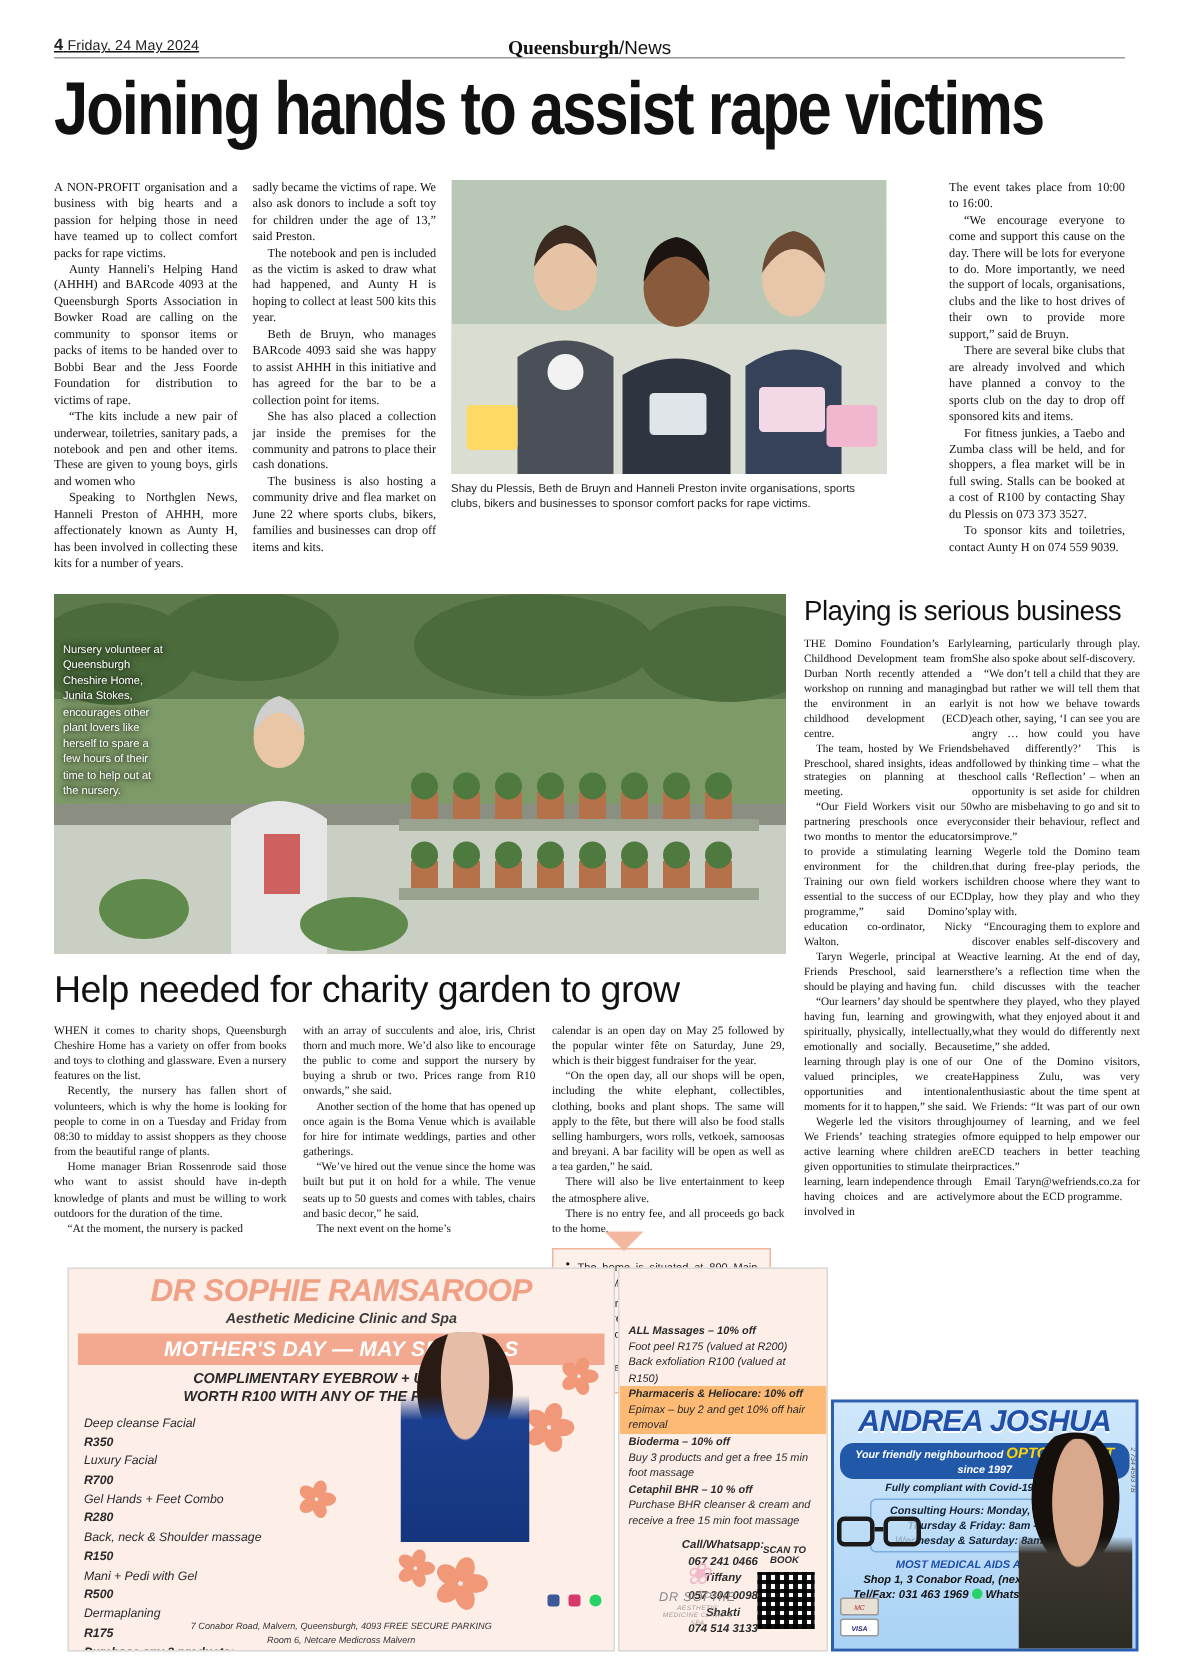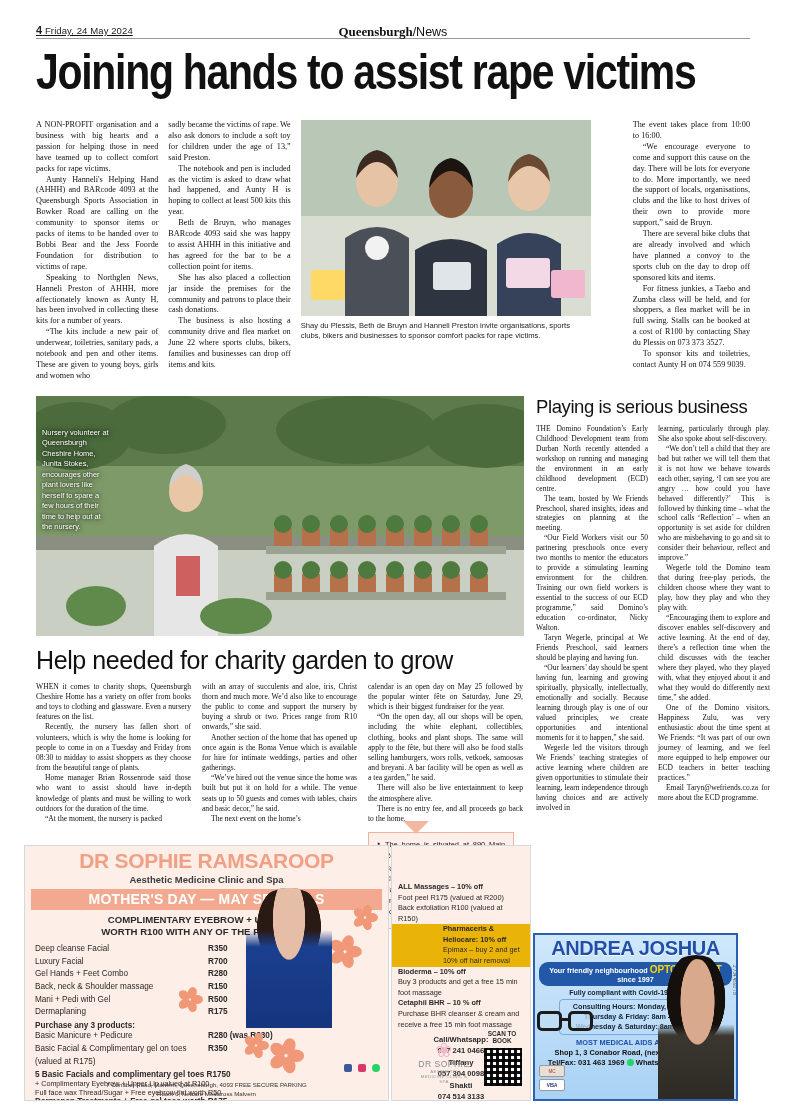--- a/index.html
+++ b/index.html
@@ -85,21 +85,21 @@
     margin-top: 10px;
     color: #111;
   }
   .h2b { font-size: 18.5px; }
 
   .g-cols { display:flex; gap: 11px; margin-top: 7px; }
   .g-col { width: 155px; font-size: 7.6px; line-height: 1.34; text-align: justify; }
   .g-col p { text-indent: 9px; }
   .g-col p.first { text-indent: 0; }
 
-  .d-cols { display:flex; gap: 10px; margin-top: 6px; }
+  .d-cols { display:flex; margin-top: 6px; }
   .d-col { width: 112px; font-size: 7.5px; line-height: 1.33; text-align: justify; }
   .d-col p { text-indent: 8px; }
   .d-col p.first { text-indent: 0; }
 
   
   .infobox {
     margin-top: 8px;
     border: 1px solid #f0b49c;
     background: #fdf0ea;
     padding: 7px 8px 9px 8px;
@@ -111,21 +111,21 @@
   .infobox .tri {
     position:absolute; top:-12px; left: 34px;
     width: 0; height: 0; border-left: 13px solid transparent;
     border-right: 13px solid transparent; border-top: 13px solid #f3b79f;
   }
   .infobox ul { list-style: none; }
   .infobox li { position: relative; padding-left: 8px; margin-bottom: 2px; }
   .infobox li::before { content:"\25CF"; position:absolute; left:0; top:0; font-size: 5px; }
 
   
-  .ads { position: absolute; left: 24px; right: 36px; bottom: 10px; }
+  .ads { position: absolute; left: 45px; right: 36px; bottom: 10px; font-style: italic; }
 
   .ad-sophie {
     position: absolute; left: 0; top: 0; width: 365px; height: 256px;
     background: #fdeee8; border: 1px solid #d8d8d8; overflow: hidden;
   }
   .sophie-title {
     text-align:center; font-family:"Liberation Sans",sans-serif; font-weight:bold;
     font-size: 21px; color:#f0a085; letter-spacing:-.3px; padding-top: 3px;
   }
   .sophie-sub {
@@ -135,21 +135,21 @@
   .sophie-band {
     margin: 4px 6px 0 6px; background:#f2a98f; color:#fff; text-align:center;
     font-family:"Liberation Sans",sans-serif; font-weight:bold; font-size:14px;
     padding: 2px 0 3px 0; letter-spacing:.2px;
   }
   .sophie-comp {
     text-align:center; font-family:"Liberation Sans",sans-serif; font-weight:bold;
     font-size: 9.6px; color:#2a2a2a; margin-top:4px; line-height:1.25;
   }
   .sophie-list { margin: 5px 8px 0 10px; font-family:"Liberation Sans",sans-serif; font-size:8.2px; color:#2a2a2a;}
-  .srow { display:flex; justify-content:flex-start; line-height:1.55; }
+  .srow { display:flex; justify-content:flex-start; line-height:1.55;flex-direction:column; }
   .srow .nm { width: 173px; }
   .srow .pr { font-weight:bold; }
   .sophie-b { font-weight:bold; }
   .sophie-small { font-size:7.2px; }
   .sophie-foot {
     position:absolute; bottom:2px; left:0; right:0; text-align:center;
     font-family:"Liberation Sans",sans-serif; font-size:6.1px; color:#333; line-height:1.5;
   }
   .sophie-model {
     position:absolute; right: 56px; top: 42px; width: 86px; height: 140px;
@@ -173,21 +173,21 @@
   .flower i:nth-child(4){ transform: rotate(216deg) translate(7px,0); }
   .flower i:nth-child(5){ transform: rotate(288deg) translate(7px,0); }
 
   .ad-sophie2 {
     position: absolute; left: 367px; top: 0; width: 140px; height: 256px;
     background: #fdeee8; border: 1px solid #d8d8d8; overflow:hidden;
     font-family:"Liberation Sans",sans-serif; color:#2a2a2a;
   }
   .s2-line { font-size: 7.3px; line-height:1.45; padding: 0 6px; }
   .s2-line.b { font-weight: bold; }
-  .s2-band { background:#eab308;padding-left:45px; }
+  .s2-band { background:#fdba74; }
   .s2-contact { text-align:center; font-size:7.6px; font-weight:bold; line-height:1.5; margin-top:4px;}
   .qr {
     position:absolute; right:8px; bottom:14px; width:38px; height:38px;
     background:
       repeating-linear-gradient(90deg,#111 0 3px,#fff 3px 6px),
       repeating-linear-gradient(0deg,#111 0 3px,#fff 3px 6px);
     background-blend-mode: multiply;
   }
   .qr-label{ position:absolute; right:8px; bottom:55px; font-size:6.4px; font-weight:bold; text-align:center; width:40px; line-height:1.2;}
   .lotus {
@@ -275,22 +275,22 @@
     </div>
   </div>
   <div class="rule-top"></div>
 
   <div class="headline">Joining hands to assist rape victims</div>
 
   <div class="a1">
     <div class="col c1">
       <p class="first">A NON-PROFIT organisation and a business with big hearts and a passion for helping those in need have teamed up to collect comfort packs for rape victims.</p>
       <p>Aunty Hanneli's Helping Hand (AHHH) and BARcode 4093 at the Queensburgh Sports Association in Bowker Road are calling on the community to sponsor items or packs of items to be handed over to Bobbi Bear and the Jess Foorde Foundation for distribution to victims of rape.</p>
+      <p>“The kits include a new pair of underwear, toiletries, sanitary pads, a notebook and pen and other items. These are given to young boys, girls and women who</p>
       <p>Speaking to Northglen News, Hanneli Preston of AHHH, more affectionately known as Aunty H, has been involved in collecting these kits for a number of years.</p>
-      <p>“The kits include a new pair of underwear, toiletries, sanitary pads, a notebook and pen and other items. These are given to young boys, girls and women who</p>
     </div>
     <div class="col c2">
       <p class="first">sadly became the victims of rape. We also ask donors to include a soft toy for children under the age of 13,” said Preston.</p>
       <p>The notebook and pen is included as the victim is asked to draw what had happened, and Aunty H is hoping to collect at least 500 kits this year.</p>
       <p>Beth de Bruyn, who manages BARcode 4093 said she was happy to assist AHHH in this initiative and has agreed for the bar to be a collection point for items.</p>
       <p>She has also placed a collection jar inside the premises for the community and patrons to place their cash donations.</p>
       <p>The business is also hosting a community drive and flea market on June 22 where sports clubs, bikers, families and businesses can drop off items and kits.</p>
     </div>
 
     <div class="photo-block">

